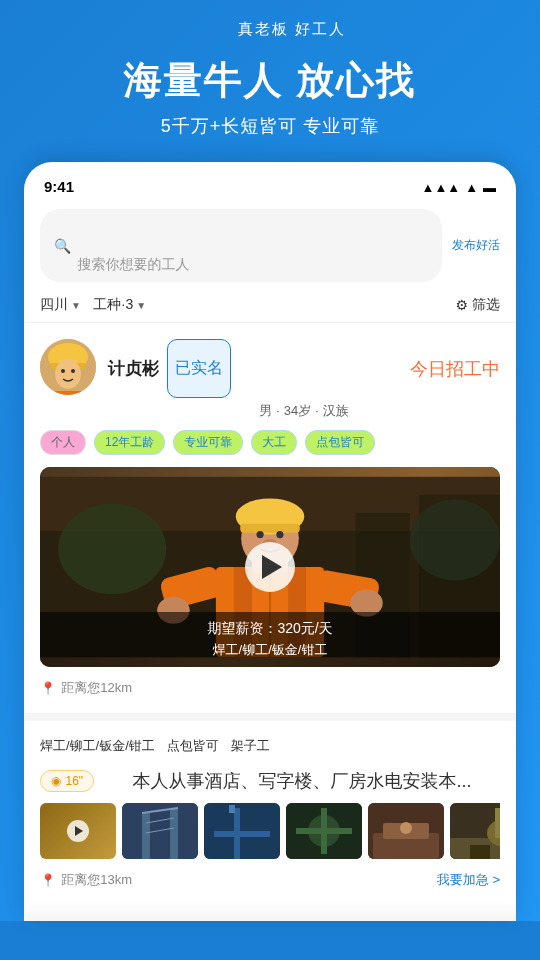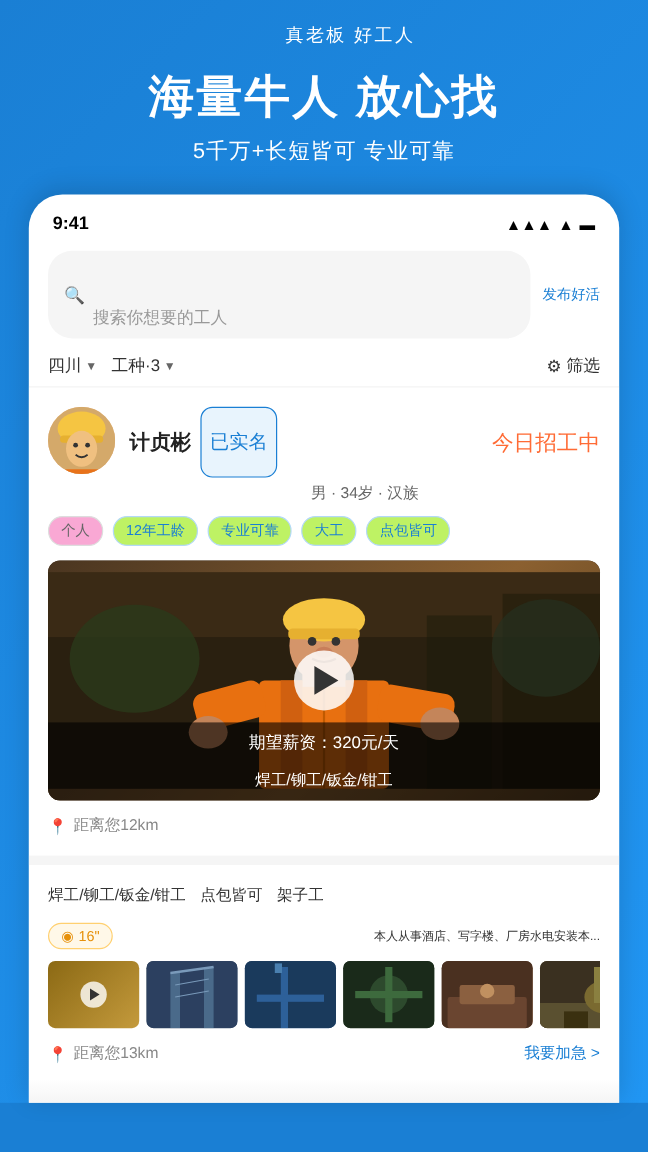--- a/index.html
+++ b/index.html
@@ -286,21 +286,21 @@
       bottom: 0;
       left: 0;
       right: 0;
       background: rgba(0,0,0,0.6);
       padding: 8px 12px;
     }
 
     .video-salary {
       color: white;
       font-size: 14px;
-      margin-bottom: 13px;
+      margin-bottom: 3px;
     }
 
     .video-skills {
       color: white;
       font-size: 13px;
     }
 
     
     .distance-row {
       display: flex;
@@ -344,27 +344,26 @@
       background: #fff8e8;
       border: 1px solid #ffd070;
       border-radius: 12px;
       padding: 3px 10px;
       font-size: 12px;
       color: #e6900a;
       white-space: nowrap;
     }
 
     .voice-text {
-      font-size: 10px;
+      font-size: 18px;
       color: #333;
       flex: 1;
       overflow: hidden;
       text-overflow: ellipsis;
       white-space: nowrap;
-      text-align: right;
     }
 
     
     .thumbnails-row {
       display: flex;
       gap: 6px;
       margin-bottom: 12px;
       overflow-x: auto;
     }
 

